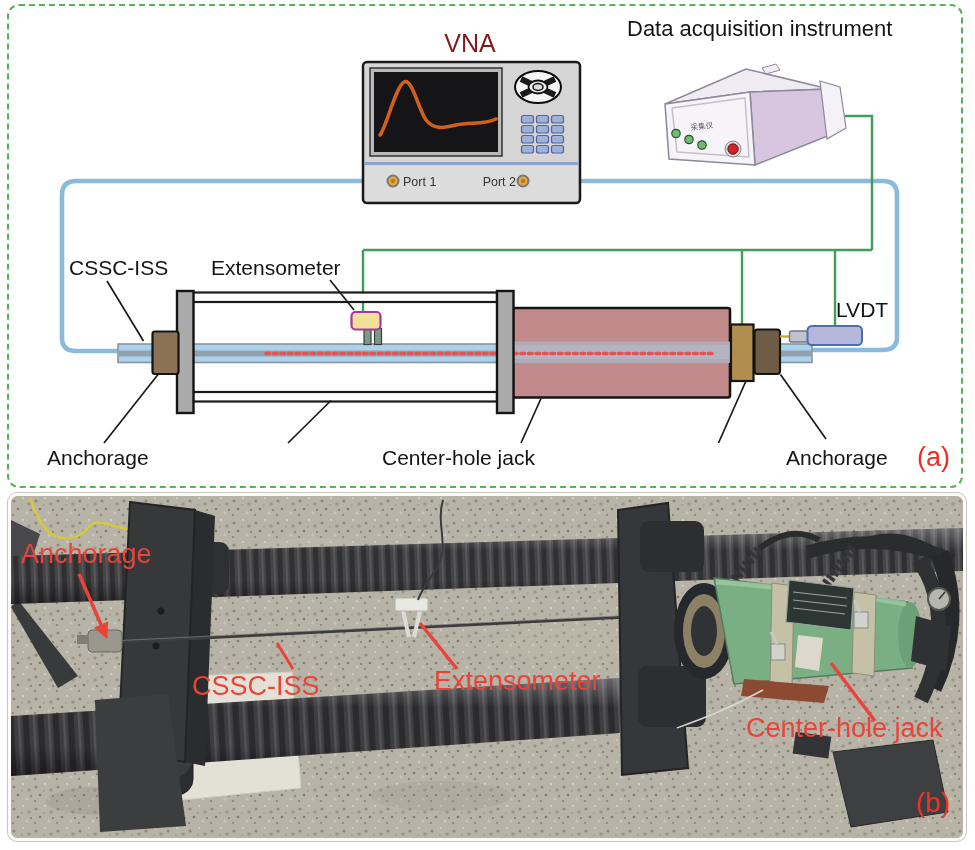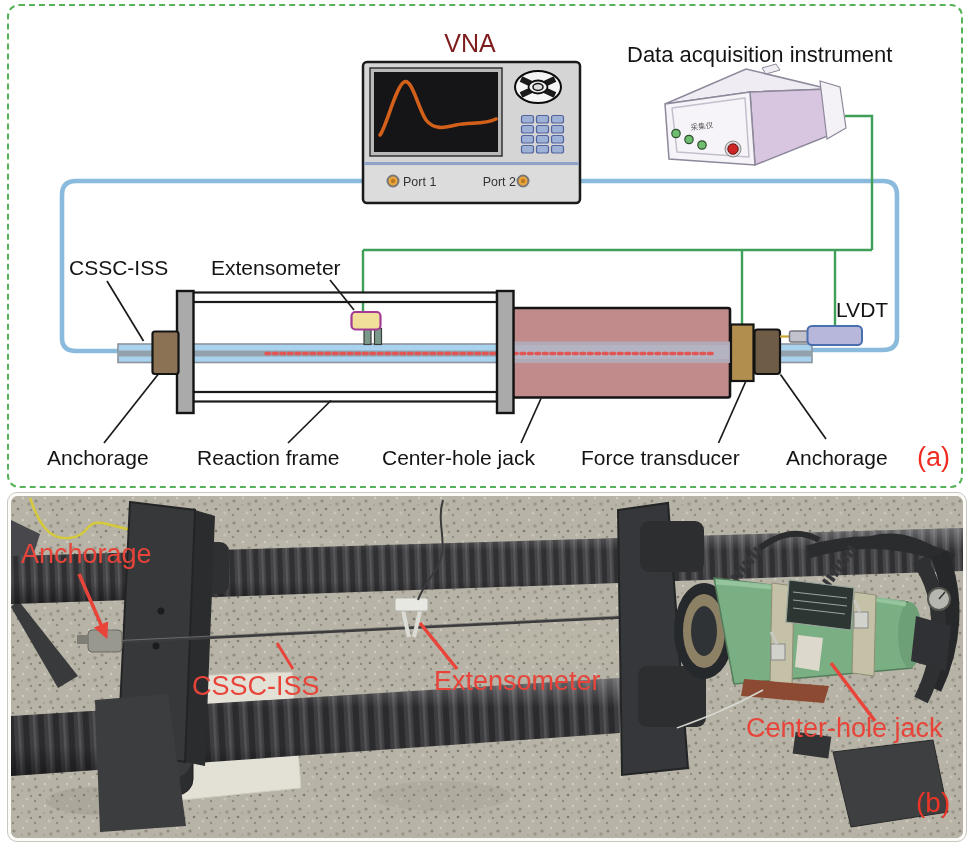--- a/index.html
+++ b/index.html
@@ -3,21 +3,21 @@
 <meta charset="utf-8">
 <style>
   html,body{margin:0;padding:0;background:#ffffff;}
   body{width:975px;height:850px;position:relative;font-family:"Liberation Sans",sans-serif;overflow:hidden;}
   .abs{position:absolute;}
   
   #panel-a{left:0;top:0;width:975px;height:497px;}
   #a-border{left:7px;top:4px;width:952px;height:480px;border:2.5px dashed #57b357;border-radius:12px;}
   .lab{position:absolute;font-size:21px;color:#141414;white-space:nowrap;letter-spacing:0;}
   .title-vna{left:415px;top:29px;width:110px;text-align:center;font-size:25px;color:#7f1d1d;position:absolute;}
-  .title-daq{left:627px;top:42px;font-size:22px;color:#141414;position:absolute;white-space:nowrap;}
+  .title-daq{left:627px;top:16px;font-size:22px;color:#141414;position:absolute;white-space:nowrap;}
   .a-tag{left:917px;top:442px;font-size:27px;color:#ee2c22;position:absolute;}
   
   #panel-b{left:7px;top:492px;width:960px;height:350px;background:#fcfbf7;border:1px solid #c8c6be;border-radius:10px;box-sizing:border-box;}
   #photo-clip{position:absolute;left:3px;top:3px;width:952px;height:342px;border-radius:7px;overflow:hidden;background:#b7b3a6;}
   .rlab{position:absolute;font-size:27px;color:#e8443a;white-space:nowrap;z-index:5;}
   .b-tag{position:absolute;left:905px;top:291px;font-size:28px;color:#ea3526;z-index:5;}
   svg{display:block;}
 </style>
 </head>
 <body>
@@ -130,23 +130,21 @@
       <path d="M 780.5 374.5 L 826 439"></path>
     </g>
   </svg>
 
   <div class="title-vna">VNA</div>
   <div class="title-daq">Data acquisition instrument</div>
   <div class="lab" style="left:69px;top:256px;">CSSC-ISS</div>
   <div class="lab" style="left:211px;top:256px;">Extensometer</div>
   <div class="lab" style="left:836px;top:298px;">LVDT</div>
   <div class="lab" style="left:47px;top:446px;">Anchorage</div>
-  <div class="lab" style="left:197px;top:446px;">Reaction frame</div>
   <div class="lab" style="left:382px;top:446px;">Center-hole jack</div>
-  <div class="lab" style="left:581px;top:446px;">Force transducer</div>
   <div class="lab" style="left:786px;top:446px;">Anchorage</div>
   <div class="a-tag">(a)</div>
 </div>
 
 <div id="panel-b" class="abs">
   <div id="photo-clip">
     <svg width="952" height="342" viewBox="0 0 952 342">
       <defs>
         <pattern id="terrazzo" width="22" height="22" patternUnits="userSpaceOnUse">
           <rect width="22" height="22" fill="#b7b3a6"></rect>

